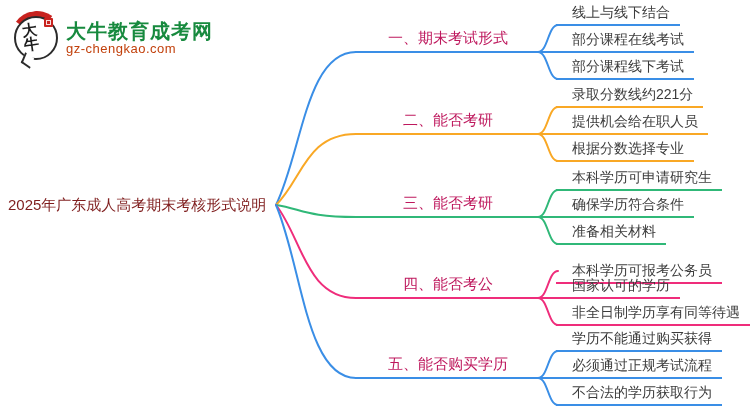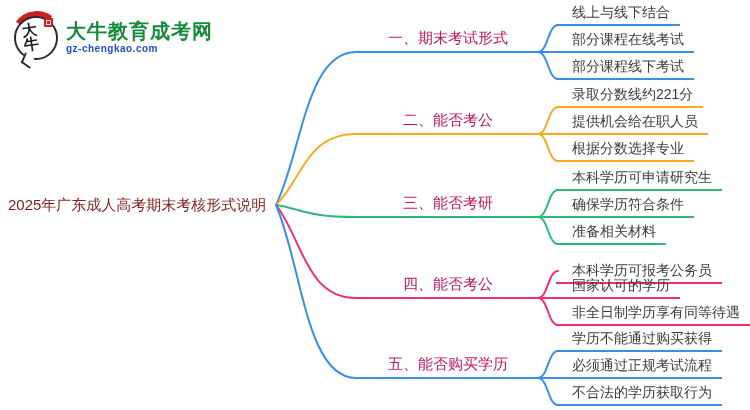--- a/index.html
+++ b/index.html
@@ -42,21 +42,21 @@
   .seal::after{
     content:"";position:absolute;left:2px;top:2px;width:5px;height:5px;
     border:1px solid rgba(255,255,255,.85);box-sizing:border-box;
   }
   .brand{position:absolute;left:66px;top:21px;}
   .site-name{
     font-size:20px;font-weight:bold;color:#178a3e;letter-spacing:1px;
     line-height:20px;white-space:nowrap;
   }
   .site-url{
-    font-size:10px;font-weight:bold;color:#1d4ed8;letter-spacing:.5px;
+    font-size:13px;font-weight:normal;color:#c2410c;letter-spacing:.5px;
     line-height:16px;white-space:nowrap;
   }
 
   
   .central-topic{
     position:absolute;left:8px;top:194px;height:22px;line-height:22px;
     font-size:15px;color:#7f1d1d;white-space:nowrap;
   }
   .branch-label{
     position:absolute;left:358px;width:180px;height:22px;line-height:22px;
@@ -122,21 +122,21 @@
     <div class="seal"></div>
     <div class="brand">
       <div class="site-name">大牛教育成考网</div>
       <div class="site-url">gz-chengkao.com</div>
     </div>
   </div>
 
   <div class="central-topic">2025年广东成人高考期末考核形式说明</div>
 
   <div class="branch-label bl-0">一、期末考试形式</div>
-  <div class="branch-label bl-1">二、能否考公</div>
+  <div class="branch-label bl-1">二、能否考研</div>
   <div class="branch-label bl-2">三、能否考研</div>
   <div class="branch-label bl-3">四、能否考公</div>
   <div class="branch-label bl-4">五、能否购买学历</div>
 
   <div class="leaf lf-0-0" style="border-bottom-color: rgb(58, 142, 230); text-align: right;">线上与线下结合</div>
   <div class="leaf lf-0-1" style="border-bottom-color: rgb(58, 142, 230);">部分课程在线考试</div>
   <div class="leaf lf-0-2" style="border-bottom-color: rgb(58, 142, 230);">部分课程线下考试</div>
 
   <div class="leaf lf-1-0" style="border-bottom-color: rgb(249, 168, 37);">录取分数线约221分</div>
   <div class="leaf lf-1-1" style="border-bottom-color: rgb(249, 168, 37); text-align: center;">提供机会给在职人员</div>

